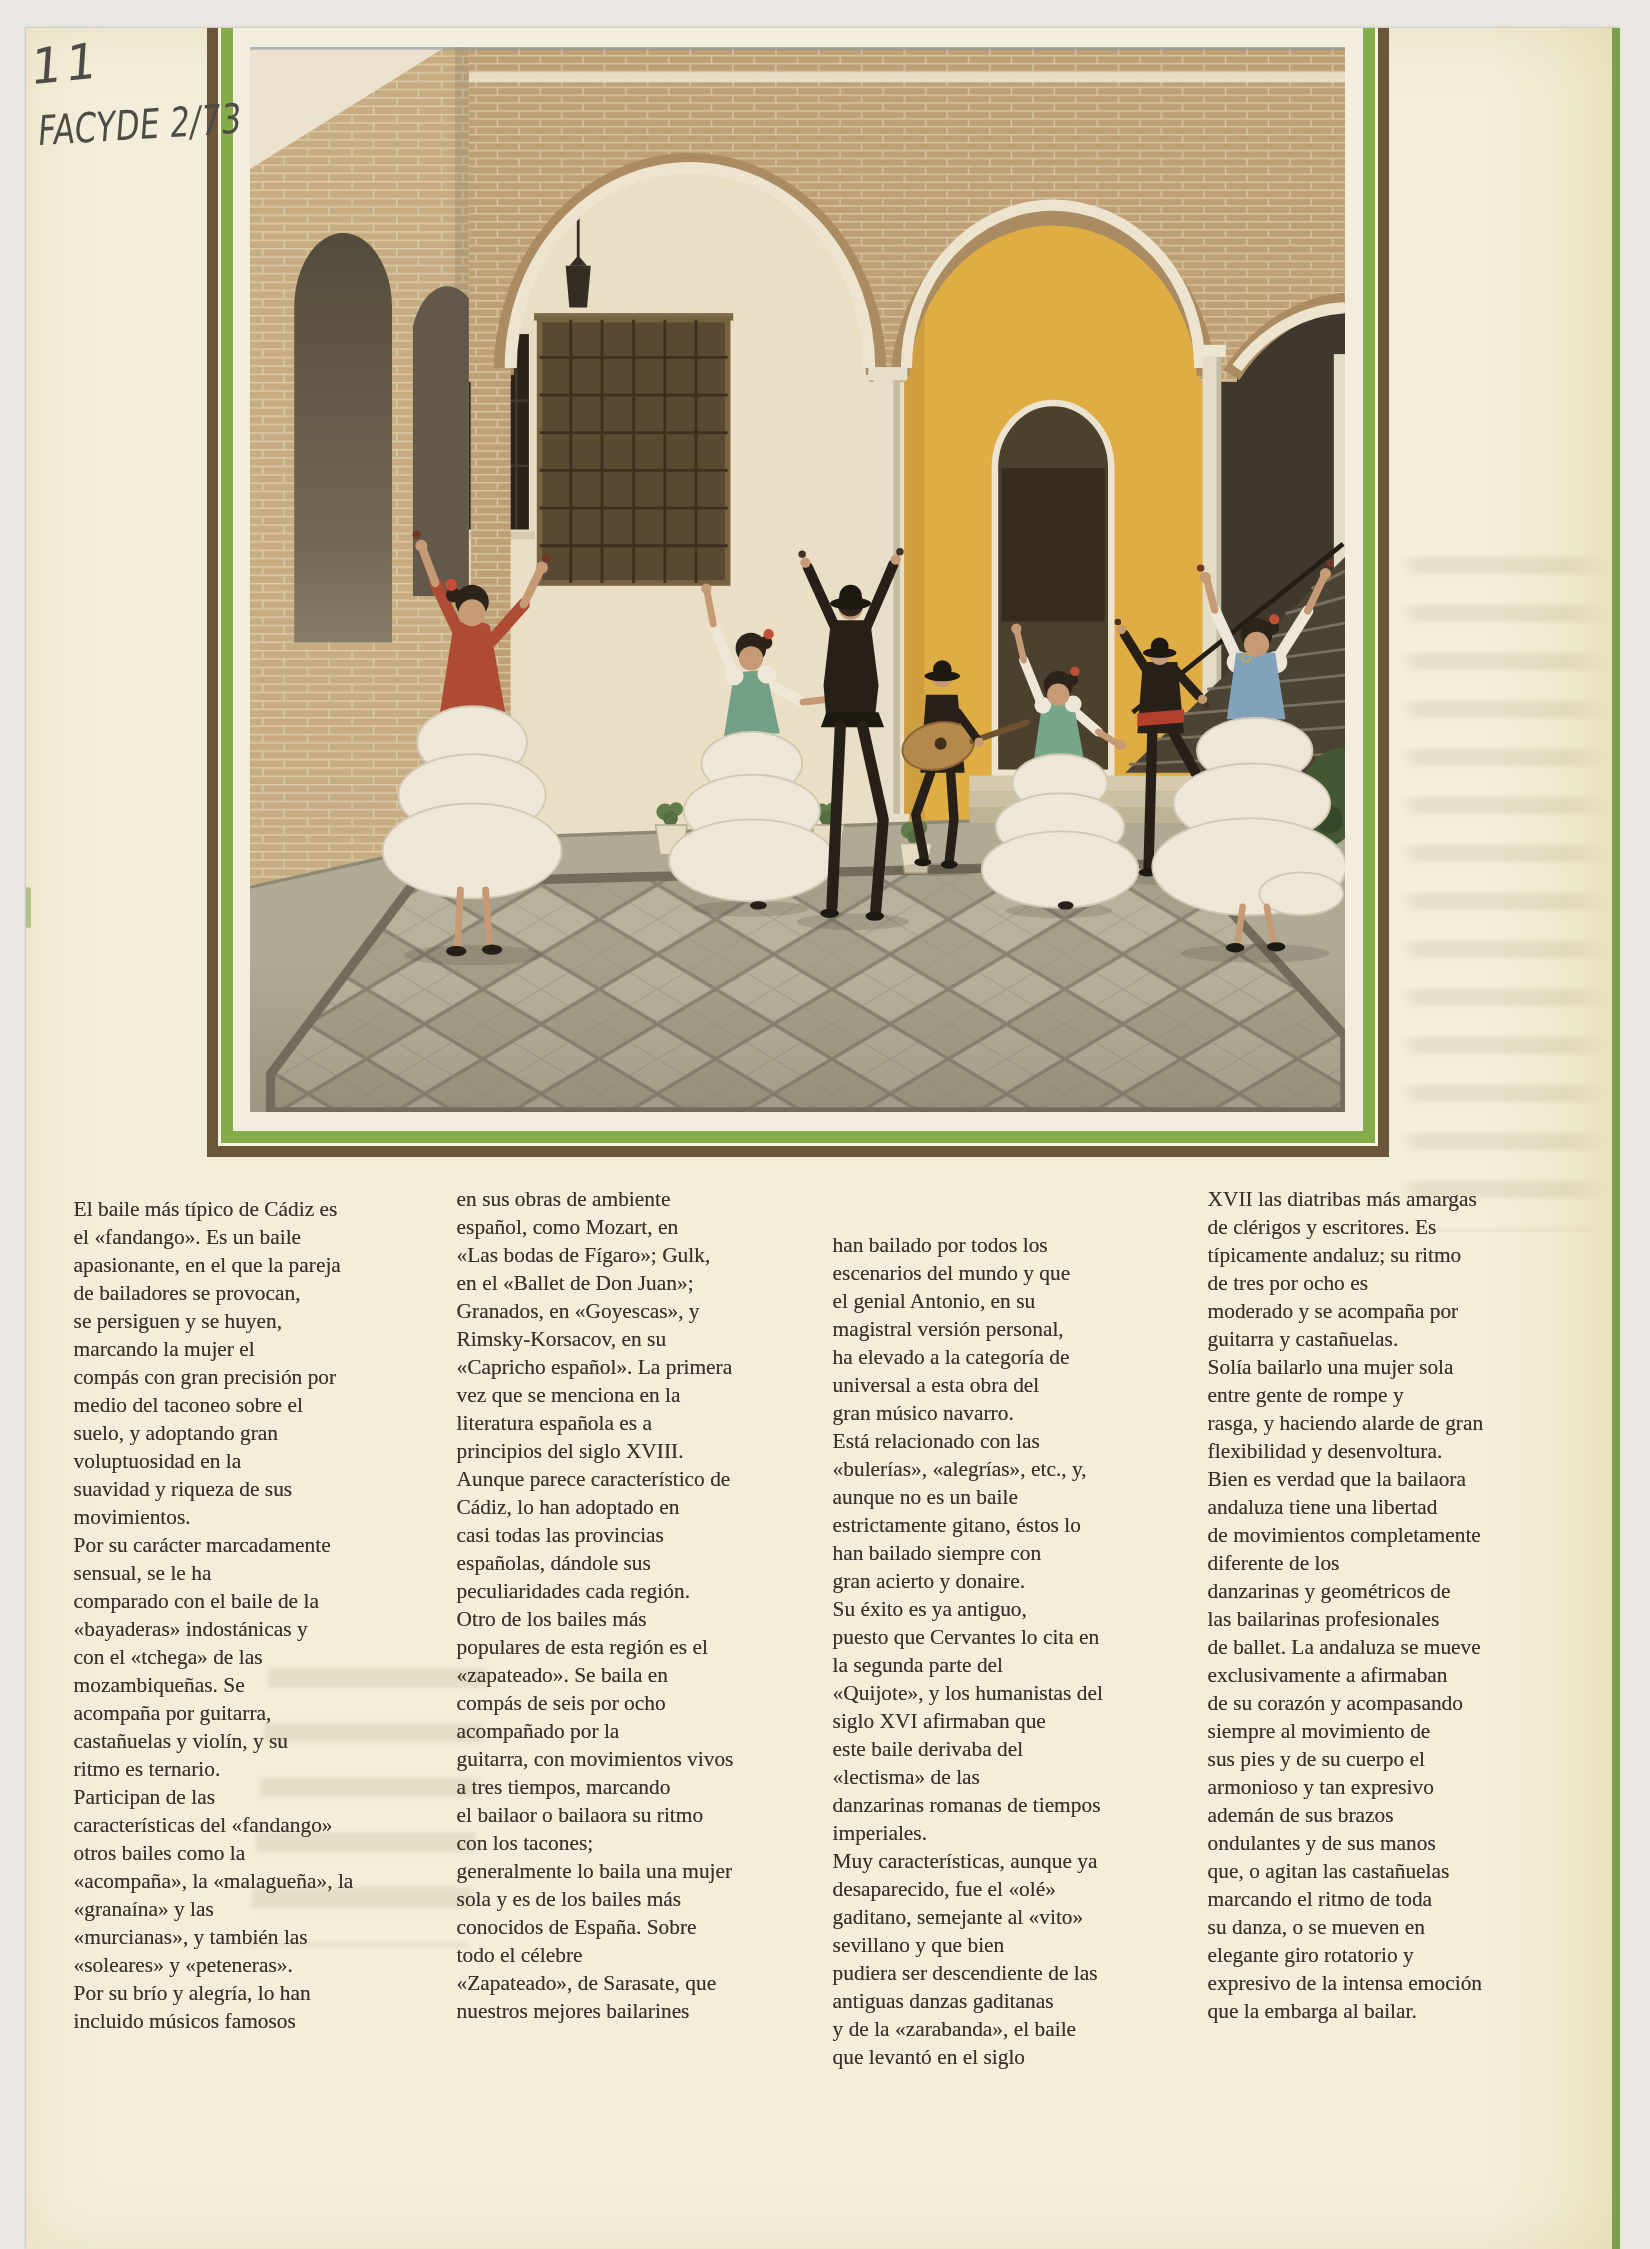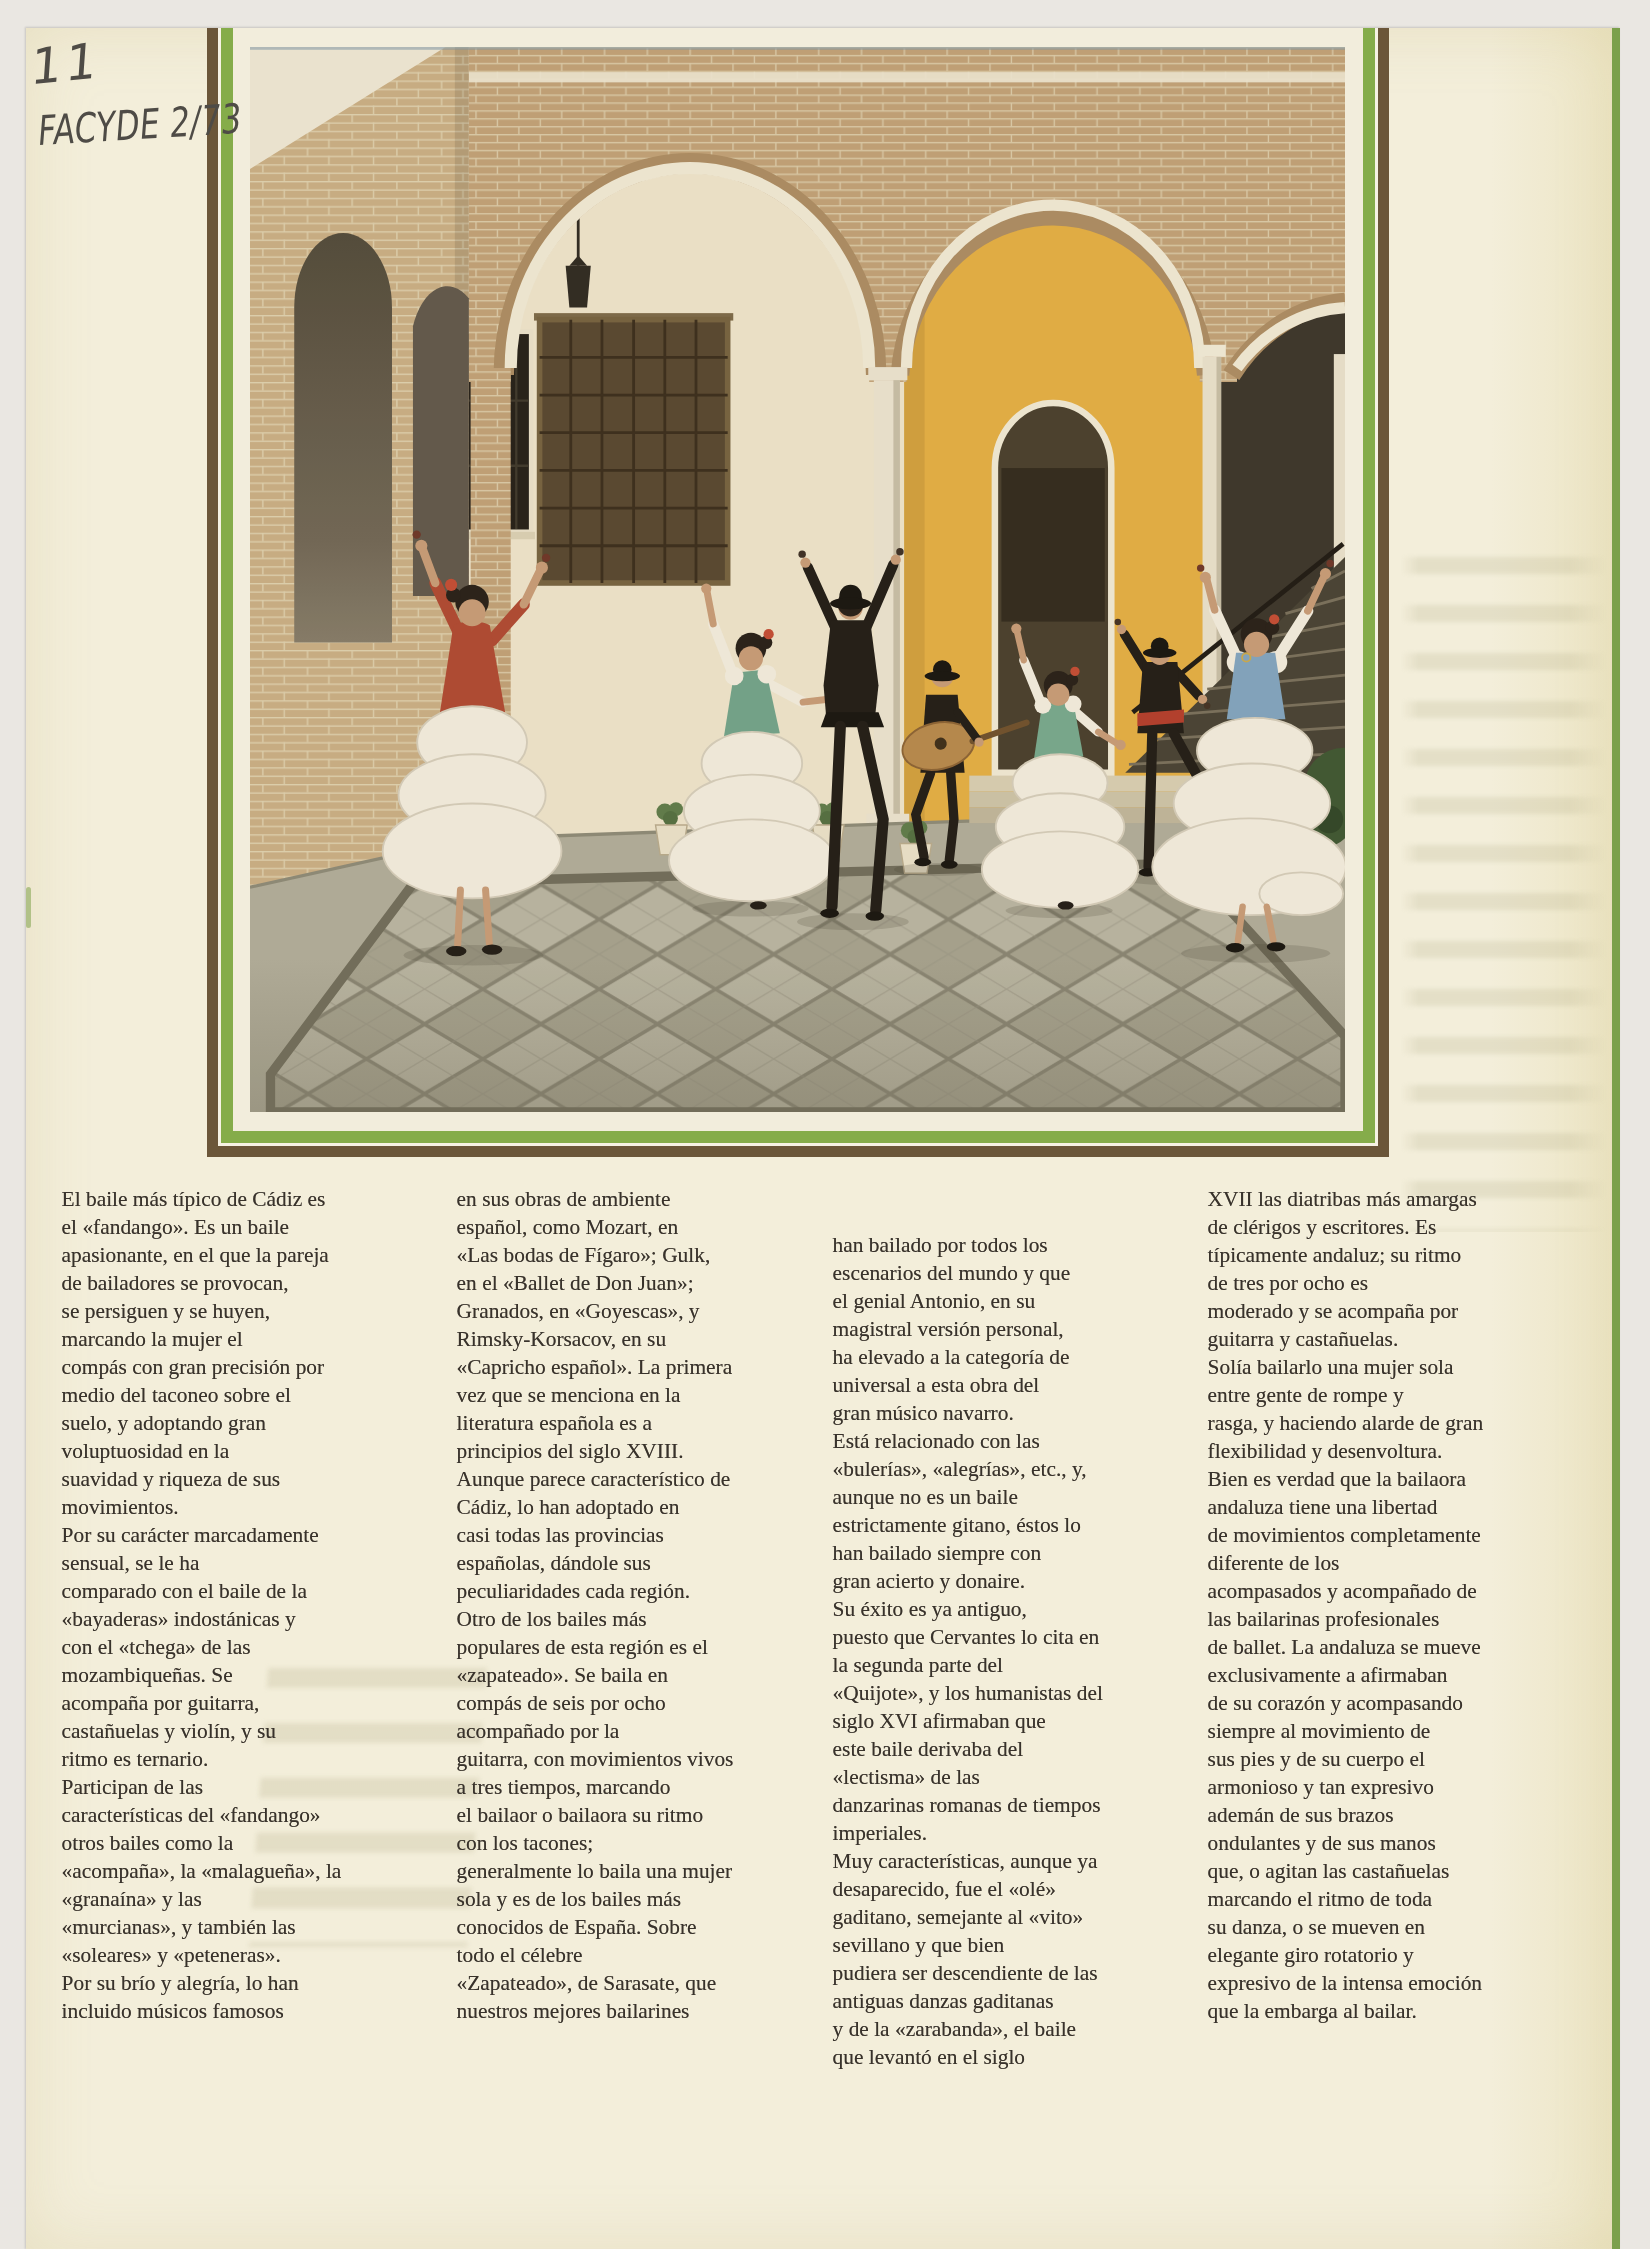--- a/index.html
+++ b/index.html
@@ -73,21 +73,21 @@
     transform:skewX(-4deg);filter:blur(2.8px);
   }
   
   .article{position:absolute;left:0;top:1157px;width:100%;height:848px;}
   .text-column{
     position:absolute;top:0;width:354px;
     font-size:21.4px;line-height:28px;color:#38322b;
     text-shadow:0 0 0.5px rgba(56,50,43,0.55);
   }
   .text-column .line{white-space:pre;}
-  .col-0{left:36px;}
+  .col-0{left:48px;margin-top:10px;}
   .col-1{left:431px;}
   .col-2{left:807px;margin-top:46px;}
   .col-3{left:1182px;}
 </style>
 </head>
 <body>
 
 <div class="scan-bg">
   <div class="page">
     <div class="yellow-edge"></div>
@@ -573,21 +573,21 @@
           <div class="line">moderado y se acompaña por</div>
           <div class="line">guitarra y castañuelas.</div>
           <div class="line">Solía bailarlo una mujer sola</div>
           <div class="line">entre gente de rompe y</div>
           <div class="line">rasga, y haciendo alarde de gran</div>
           <div class="line">flexibilidad y desenvoltura.</div>
           <div class="line">Bien es verdad que la bailaora</div>
           <div class="line">andaluza tiene una libertad</div>
           <div class="line">de movimientos completamente</div>
           <div class="line">diferente de los</div>
-          <div class="line">acompasados y acompañado de</div>
+          <div class="line">danzarinas y geométricos de</div>
           <div class="line">las bailarinas profesionales</div>
           <div class="line">de ballet. La andaluza se mueve</div>
           <div class="line">exclusivamente a afirmaban</div>
           <div class="line">de su corazón y acompasando</div>
           <div class="line">siempre al movimiento de</div>
           <div class="line">sus pies y de su cuerpo el</div>
           <div class="line">armonioso y tan expresivo</div>
           <div class="line">ademán de sus brazos</div>
           <div class="line">ondulantes y de sus manos</div>
           <div class="line">que, o agitan las castañuelas</div>

